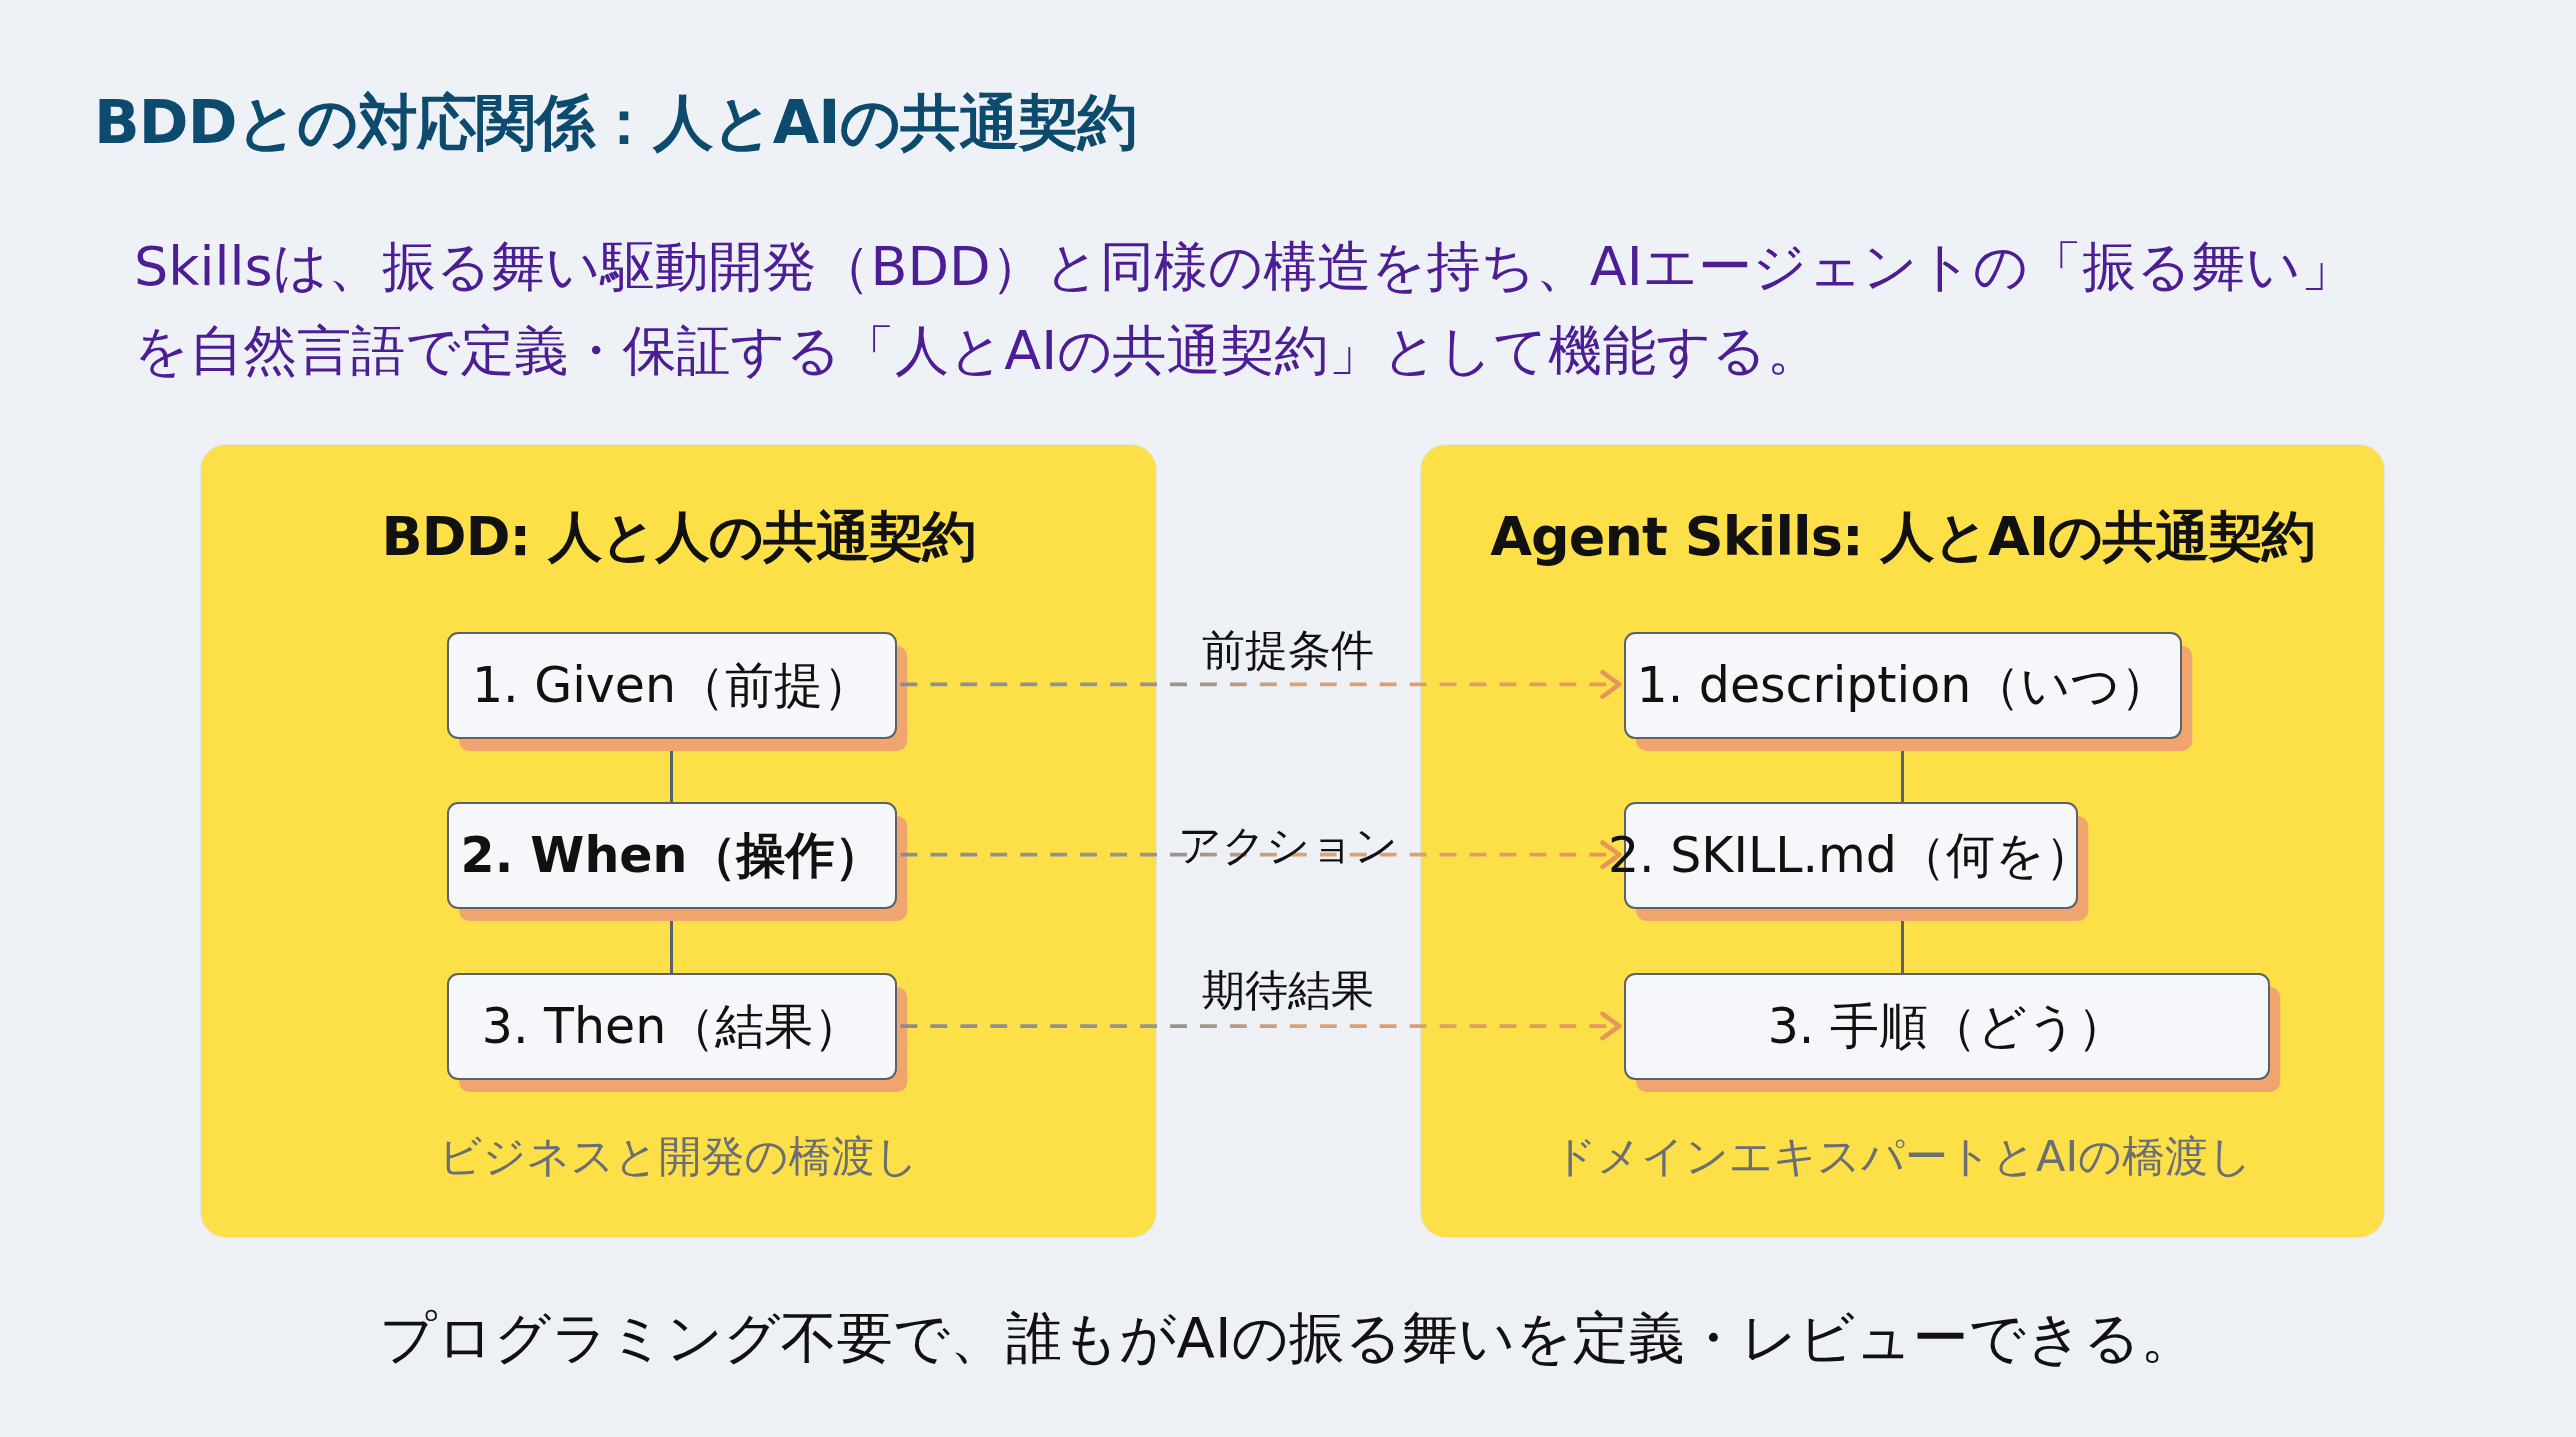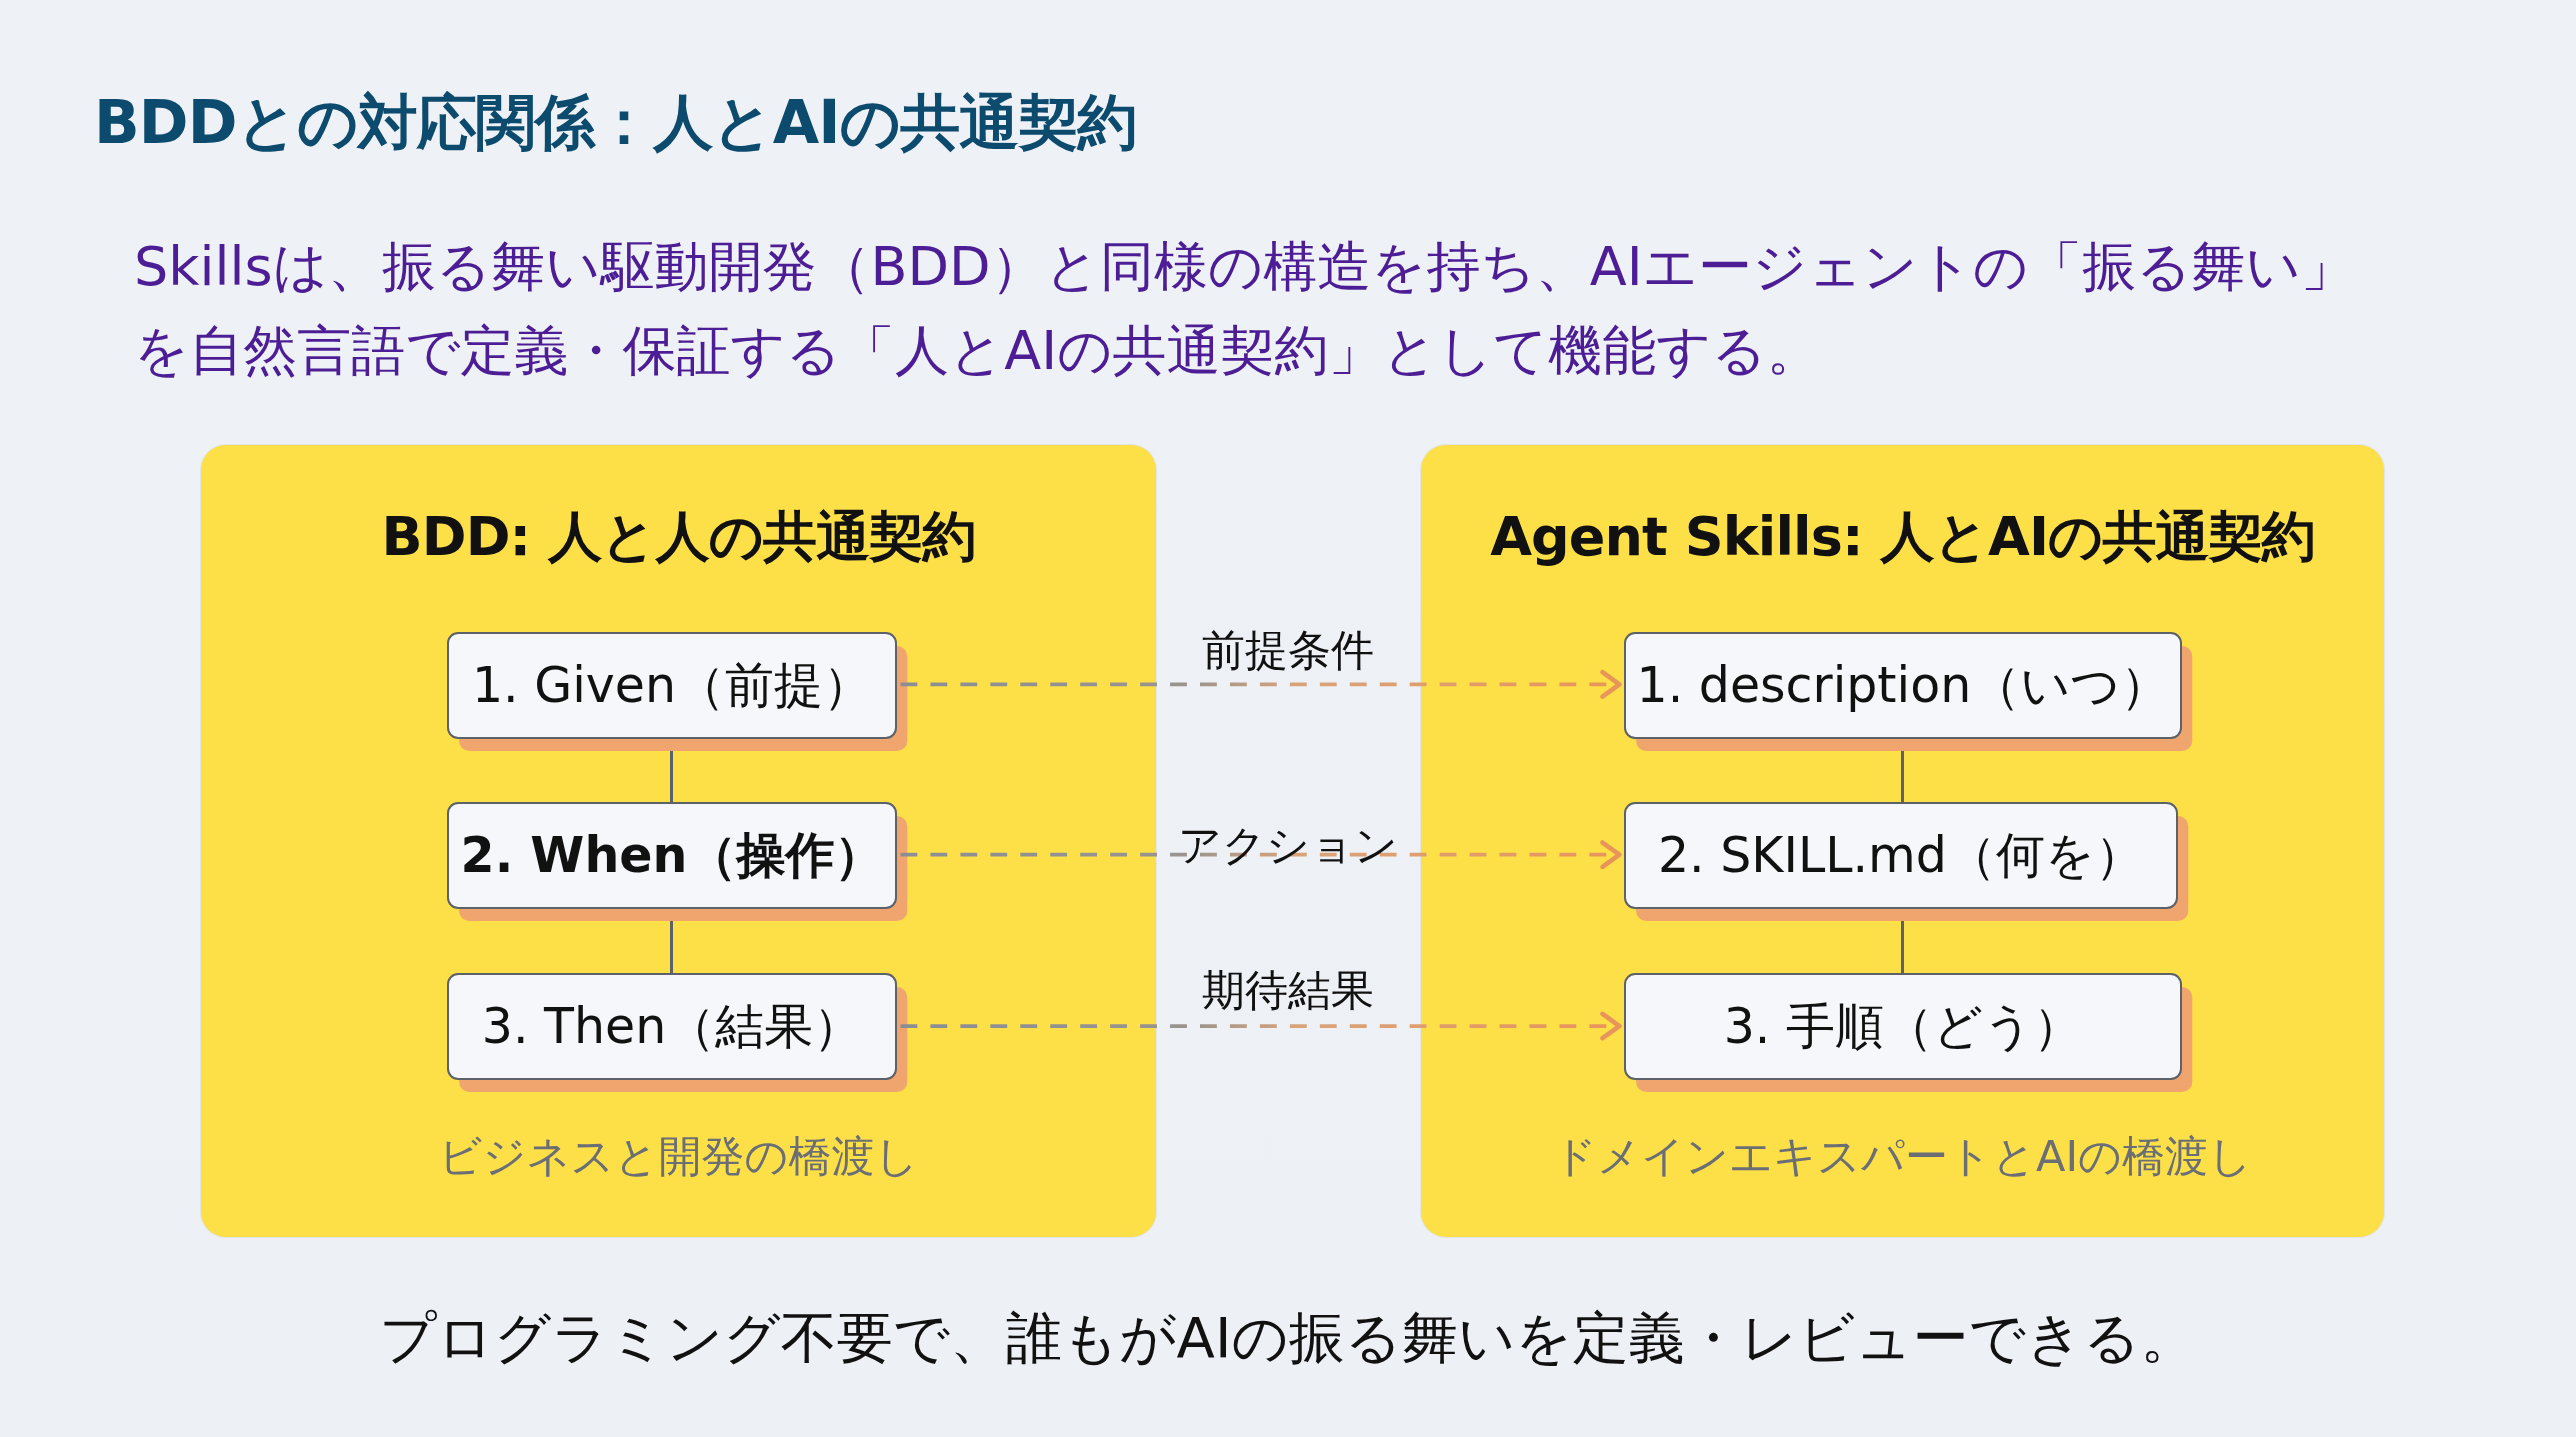--- a/index.html
+++ b/index.html
@@ -87,24 +87,24 @@
 <div class="step" style="left:447px; top:802px; width:450px;font-weight:bold;">
   <span>2. When（操作）</span>
 </div>
 <div class="step" style="left:447px; top:973px; width:450px;">
   <span>3. Then（結果）</span>
 </div>
 
 <div class="step" style="left:1624px; top:632px; width:558px;">
   <span>1. description（いつ）</span>
 </div>
-<div class="step" style="left:1624px; top:802px; width:554px;">
+<div class="step" style="left:1624px; top:802px; width:454px;">
   <span>2. SKILL.md（何を）</span>
 </div>
-<div class="step" style="left:1624px; top:973px; width:558px;">
+<div class="step" style="left:1624px; top:973px; width:646px;">
   <span>3. 手順（どう）</span>
 </div>
 
 <svg class="arrows" width="2576" height="1438" viewBox="0 0 2752 1536">
   <defs>
     <linearGradient id="dashGrad" x1="962" y1="0" x2="1732" y2="0" gradientUnits="userSpaceOnUse">
       <stop offset="0" stop-color="#8a8e94"></stop>
       <stop offset="0.4" stop-color="#9a948e"></stop>
       <stop offset="0.55" stop-color="#d9a37a"></stop>
       <stop offset="1" stop-color="#e8955a"></stop>

